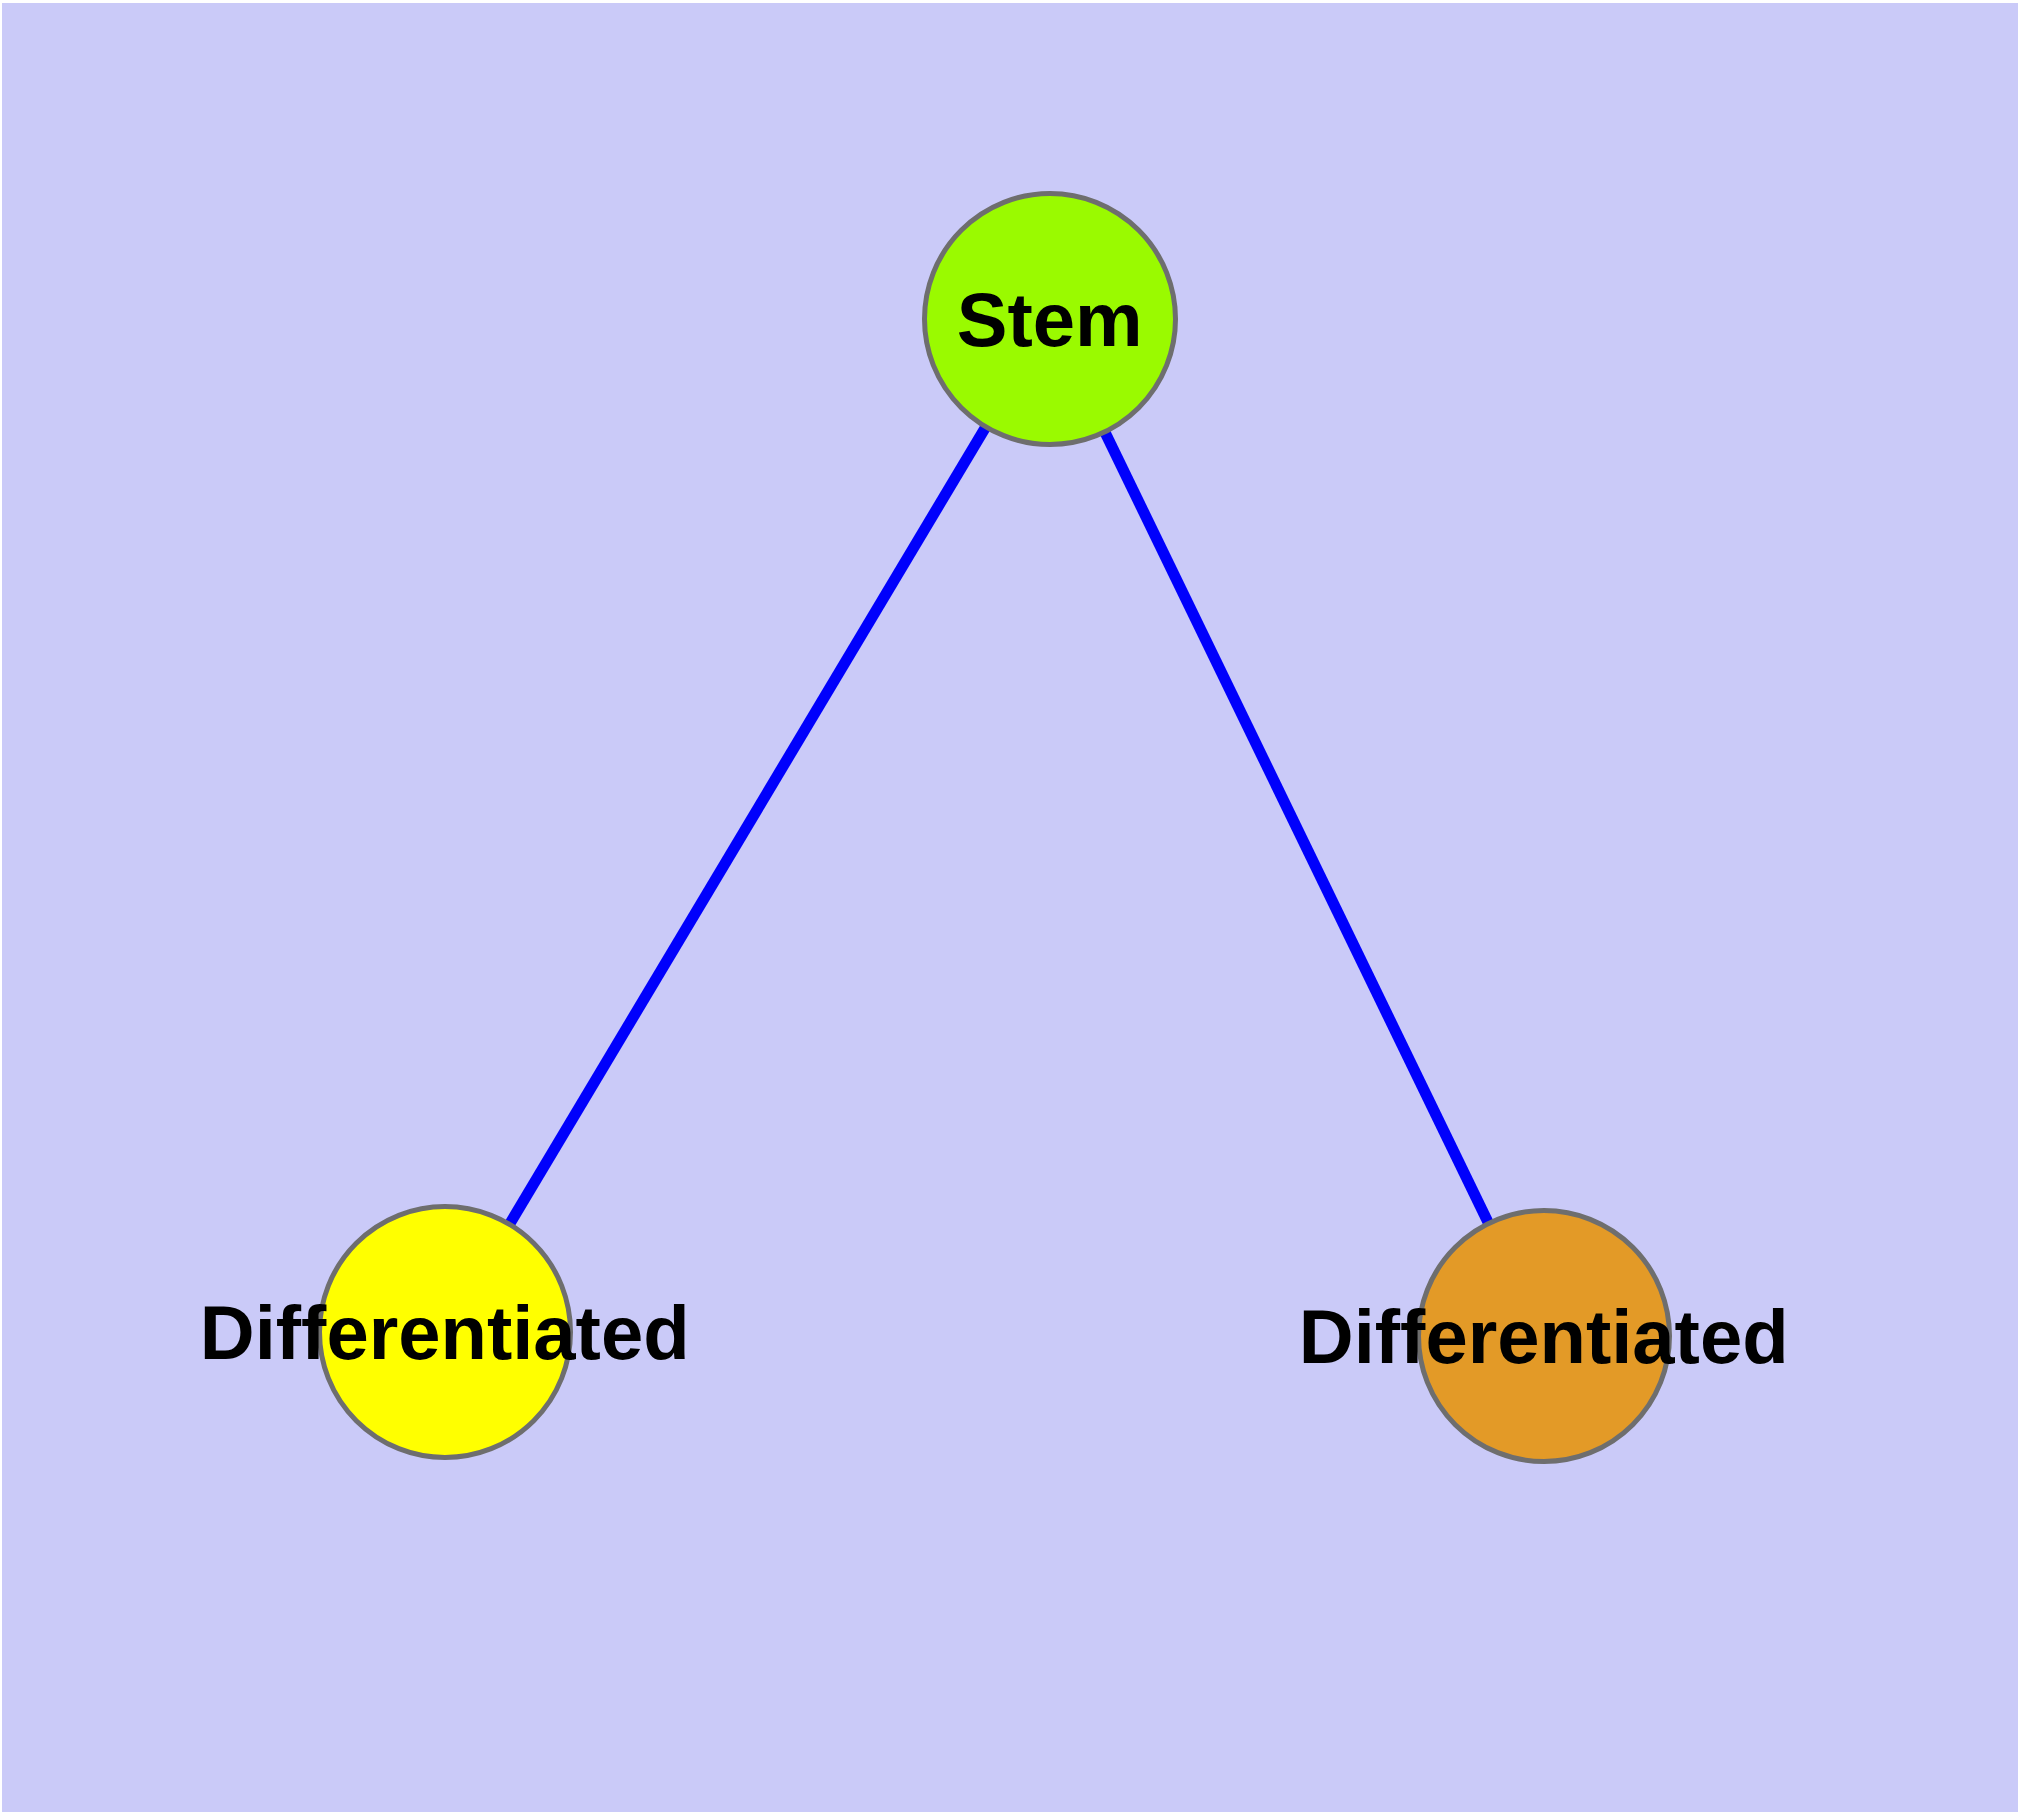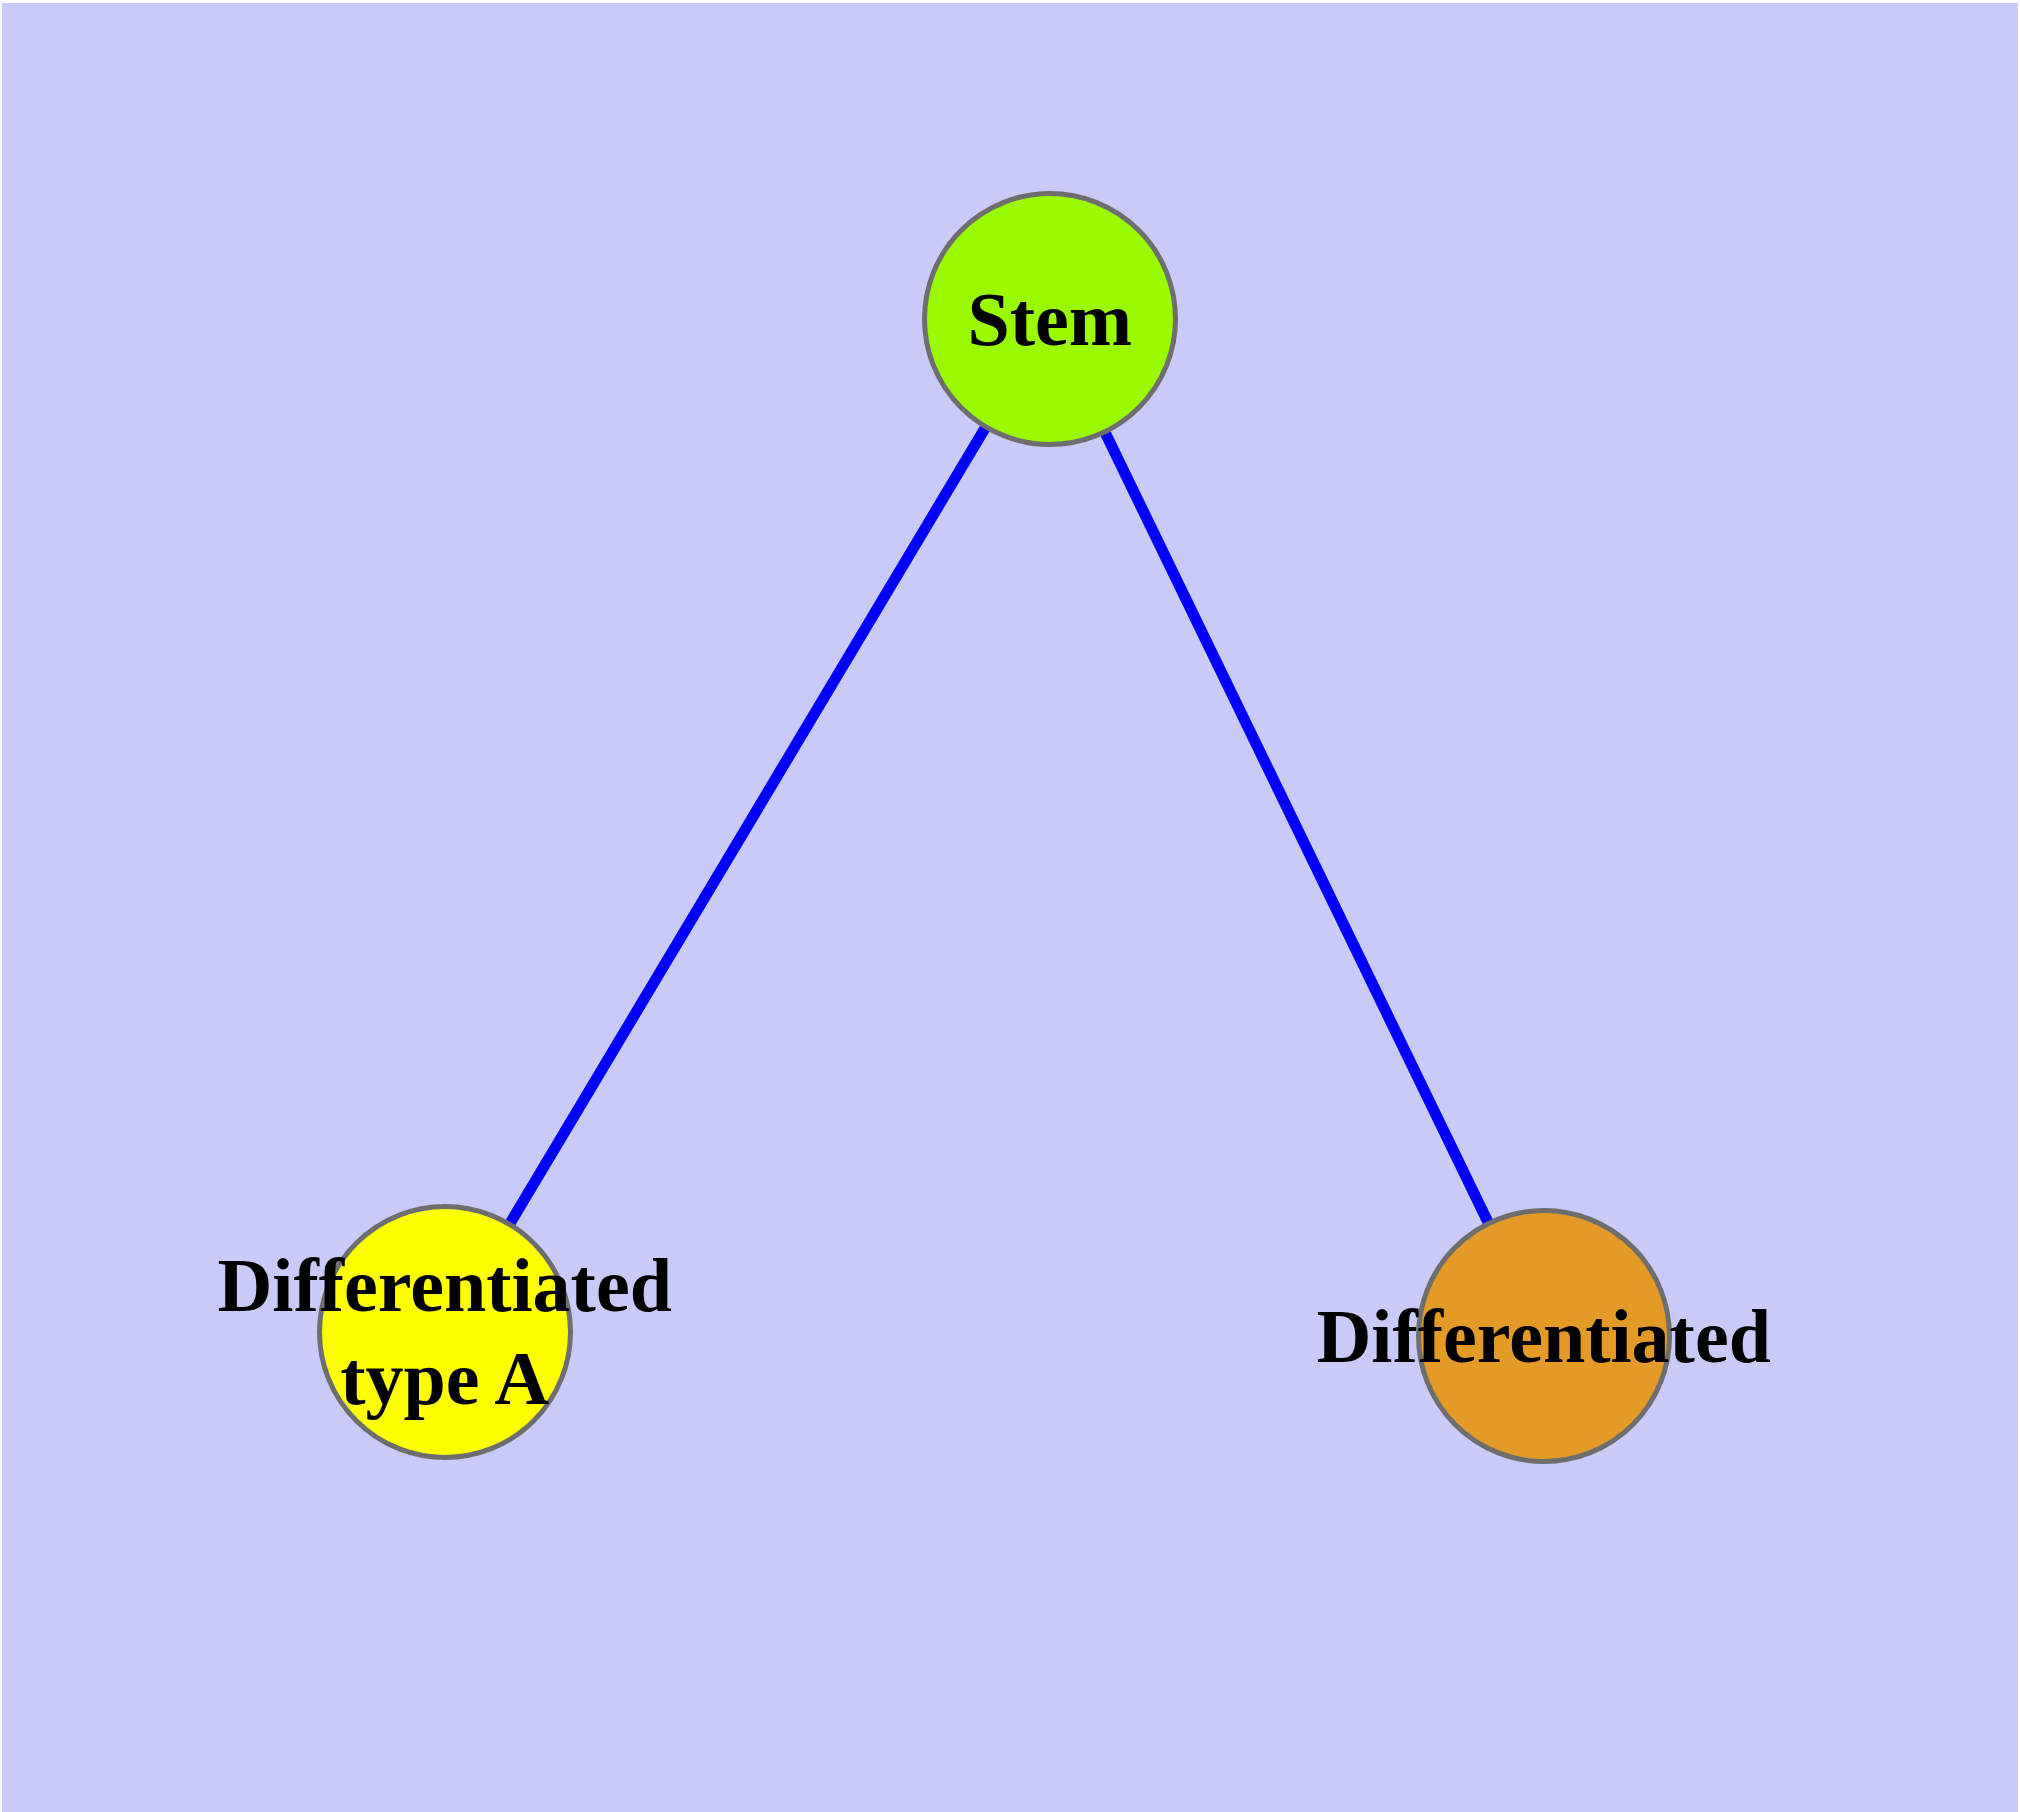--- a/index.html
+++ b/index.html
@@ -11,21 +11,21 @@
     background: var(--page-margin, #ffffff);
   }
 
   .canvas {
     position: absolute;
     top: 2.5px;
     left: 1.7px;
     right: 1.7px;
     bottom: 0;
     background: var(--background, #CACAF8);
-    font-family: Liberation Serif, serif;
+    font-family: Liberation Sans, sans-serif;
     padding-left: 15px;
   }
 
   .edges-layer {
     position: absolute;
     top: 0;
     left: 0;
     width: 100%;
     height: 100%;
     z-index: 1;
@@ -92,21 +92,20 @@
     <div class="circle"></div>
     <div class="node-label">
       <span>Stem</span>
     </div>
   </div>
 
   <div class="node node-type_a">
     <div class="circle"></div>
     <div class="node-label">
       <span>Differentiated</span>
-      <span>type A</span>
     </div>
   </div>
 
   <div class="node node-type_b">
     <div class="circle"></div>
     <div class="node-label">
       <span>Differentiated</span>
     </div>
   </div>
 

